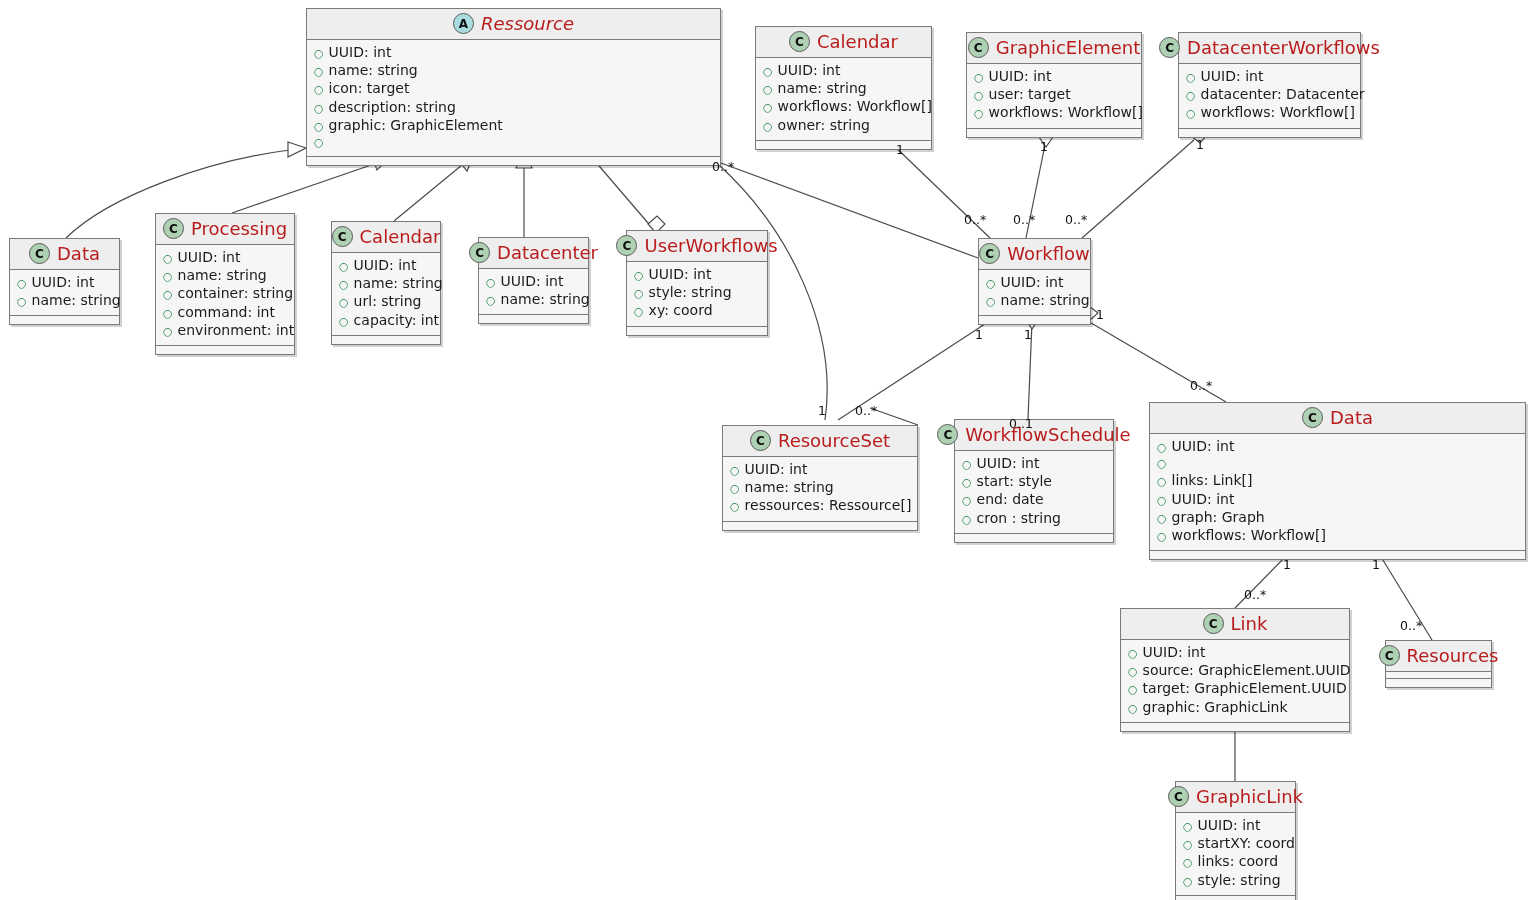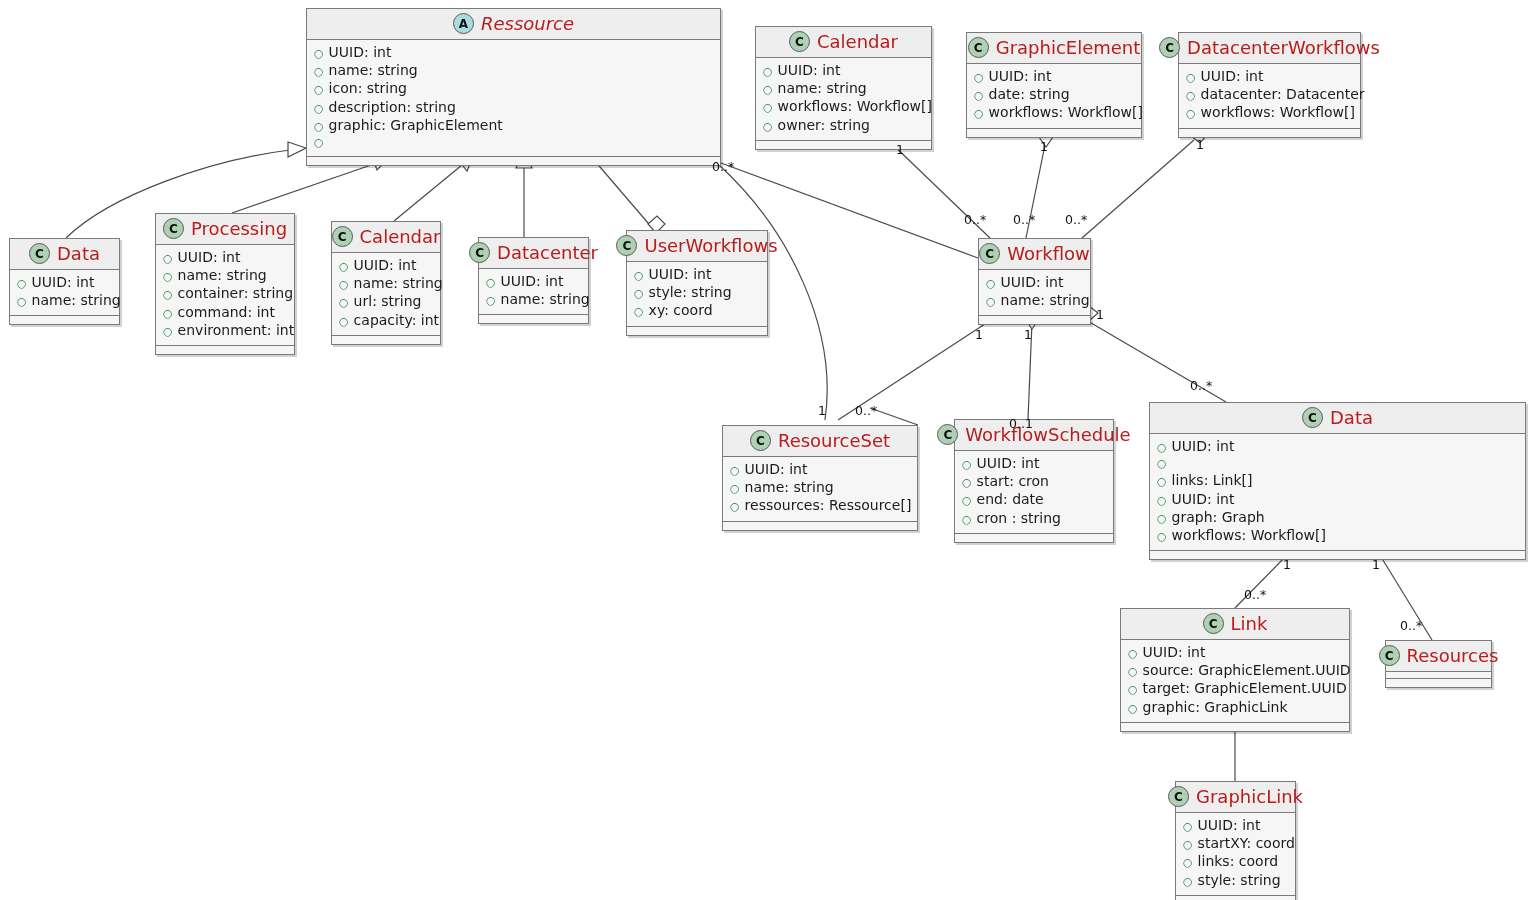--- a/index.html
+++ b/index.html
@@ -208,21 +208,21 @@
           <div class="attr">
             <span class="vis">○</span>
             <span>UUID: int</span>
           </div>
           <div class="attr">
             <span class="vis">○</span>
             <span>name: string</span>
           </div>
           <div class="attr">
             <span class="vis">○</span>
-            <span>icon: string</span>
+            <span>icon: target</span>
           </div>
           <div class="attr">
             <span class="vis">○</span>
             <span>description: string</span>
           </div>
           <div class="attr">
             <span class="vis">○</span>
             <span>graphic: GraphicElement</span>
           </div>
           <div class="attr">
@@ -370,21 +370,21 @@
           <span class="stereo c">C</span>
           <span class="uml-title">GraphicElement</span>
         </div>
         <div class="uml-attrs">
           <div class="attr">
             <span class="vis">○</span>
             <span>UUID: int</span>
           </div>
           <div class="attr">
             <span class="vis">○</span>
-            <span>date: string</span>
+            <span>user: target</span>
           </div>
           <div class="attr">
             <span class="vis">○</span>
             <span>workflows: Workflow[]</span>
           </div>
         </div>
         <div class="uml-methods"></div>
       </div>
       <div class="uml-class" style="left: 1178px; top: 32px; width: 183px;">
         <div class="uml-header">
@@ -450,21 +450,21 @@
           <span class="stereo c">C</span>
           <span class="uml-title">WorkflowSchedule</span>
         </div>
         <div class="uml-attrs">
           <div class="attr">
             <span class="vis">○</span>
             <span>UUID: int</span>
           </div>
           <div class="attr">
             <span class="vis">○</span>
-            <span>start: cron</span>
+            <span>start: style</span>
           </div>
           <div class="attr">
             <span class="vis">○</span>
             <span>end: date</span>
           </div>
           <div class="attr">
             <span class="vis">○</span>
             <span>cron : string</span>
           </div>
         </div>

